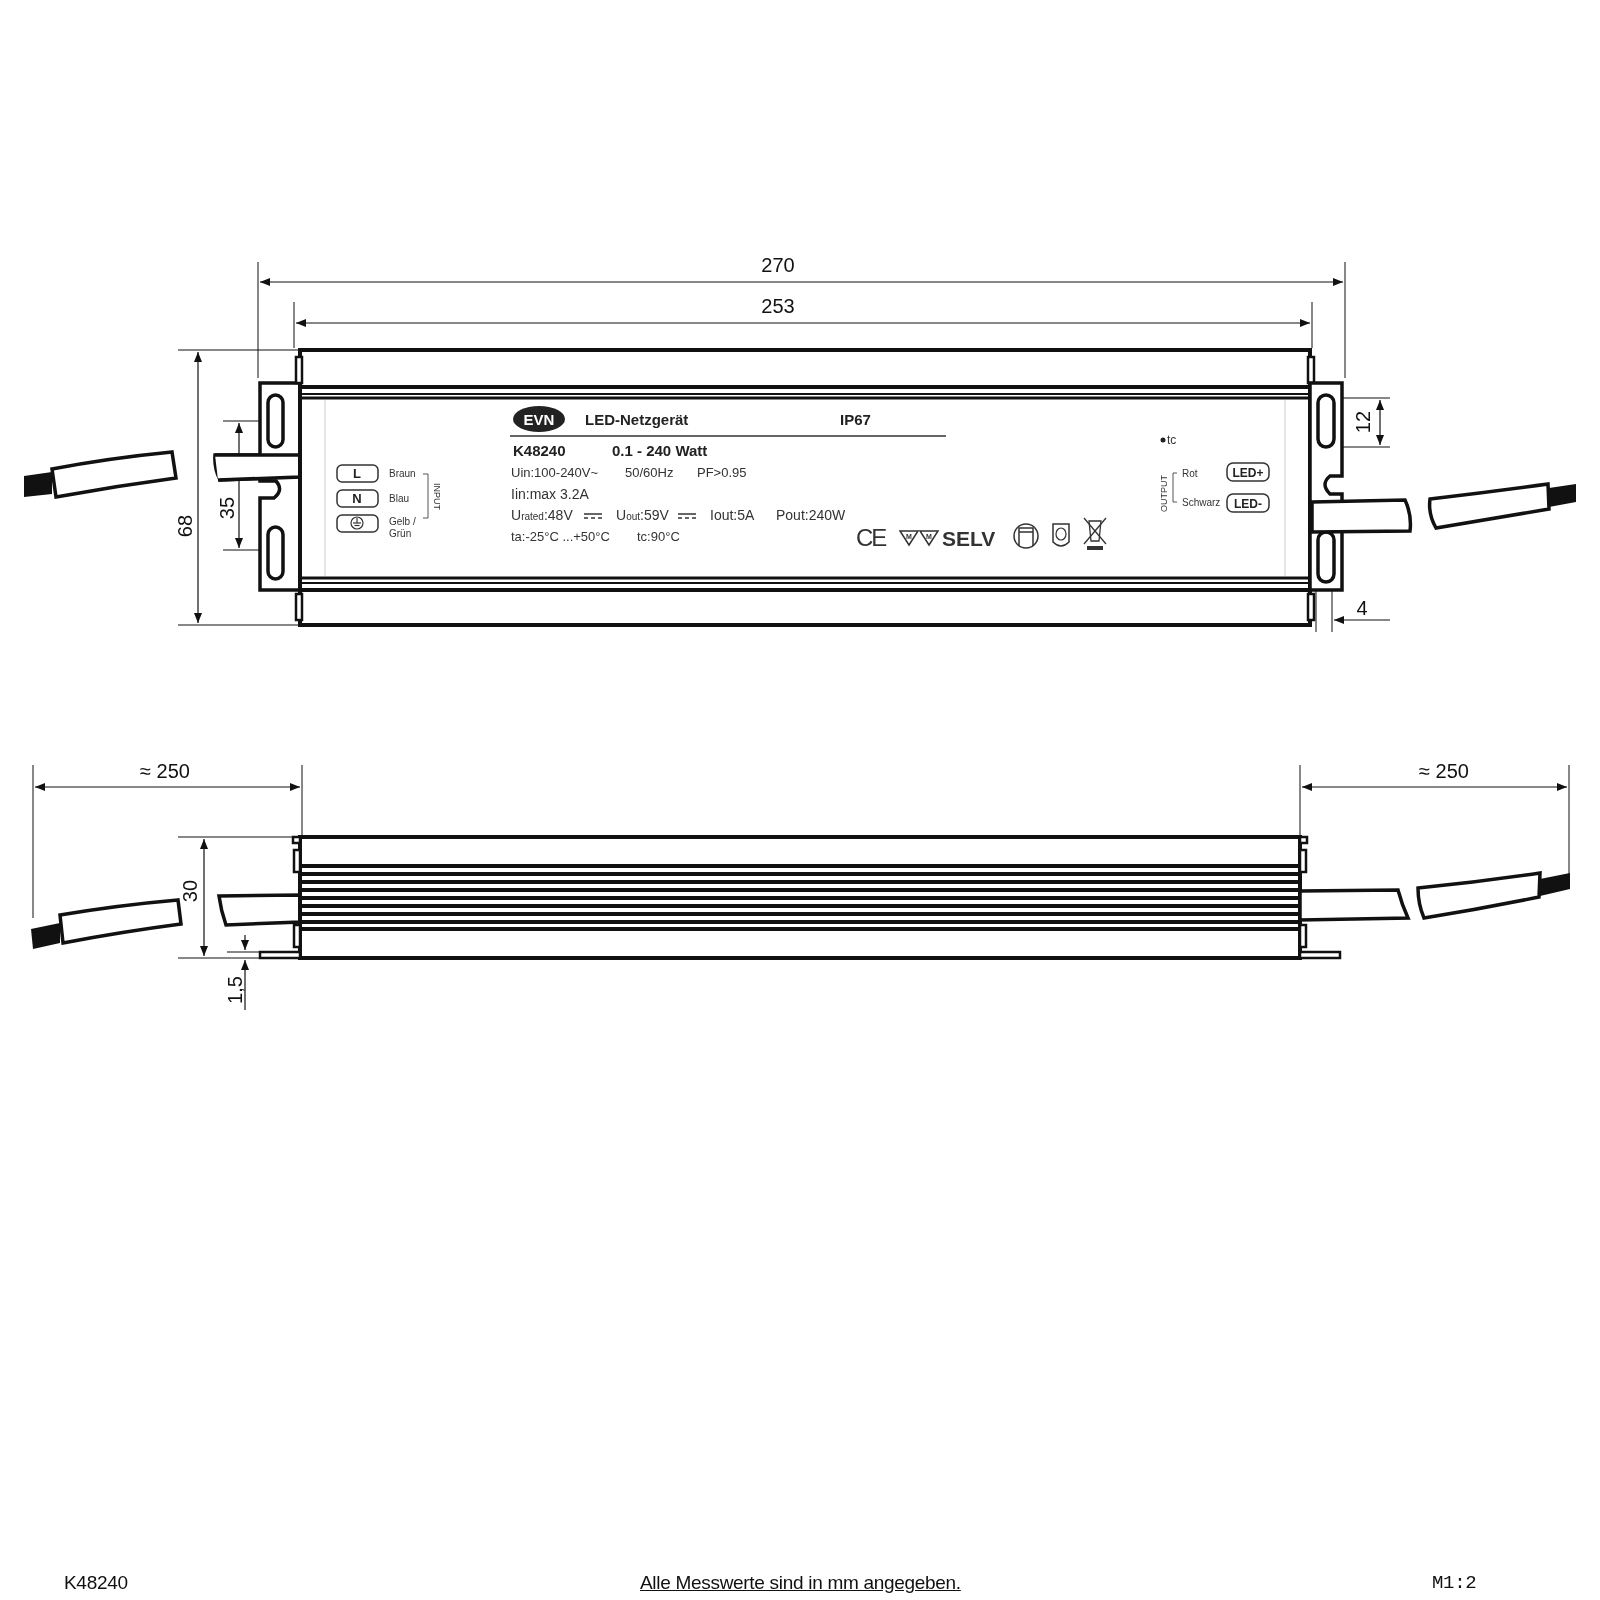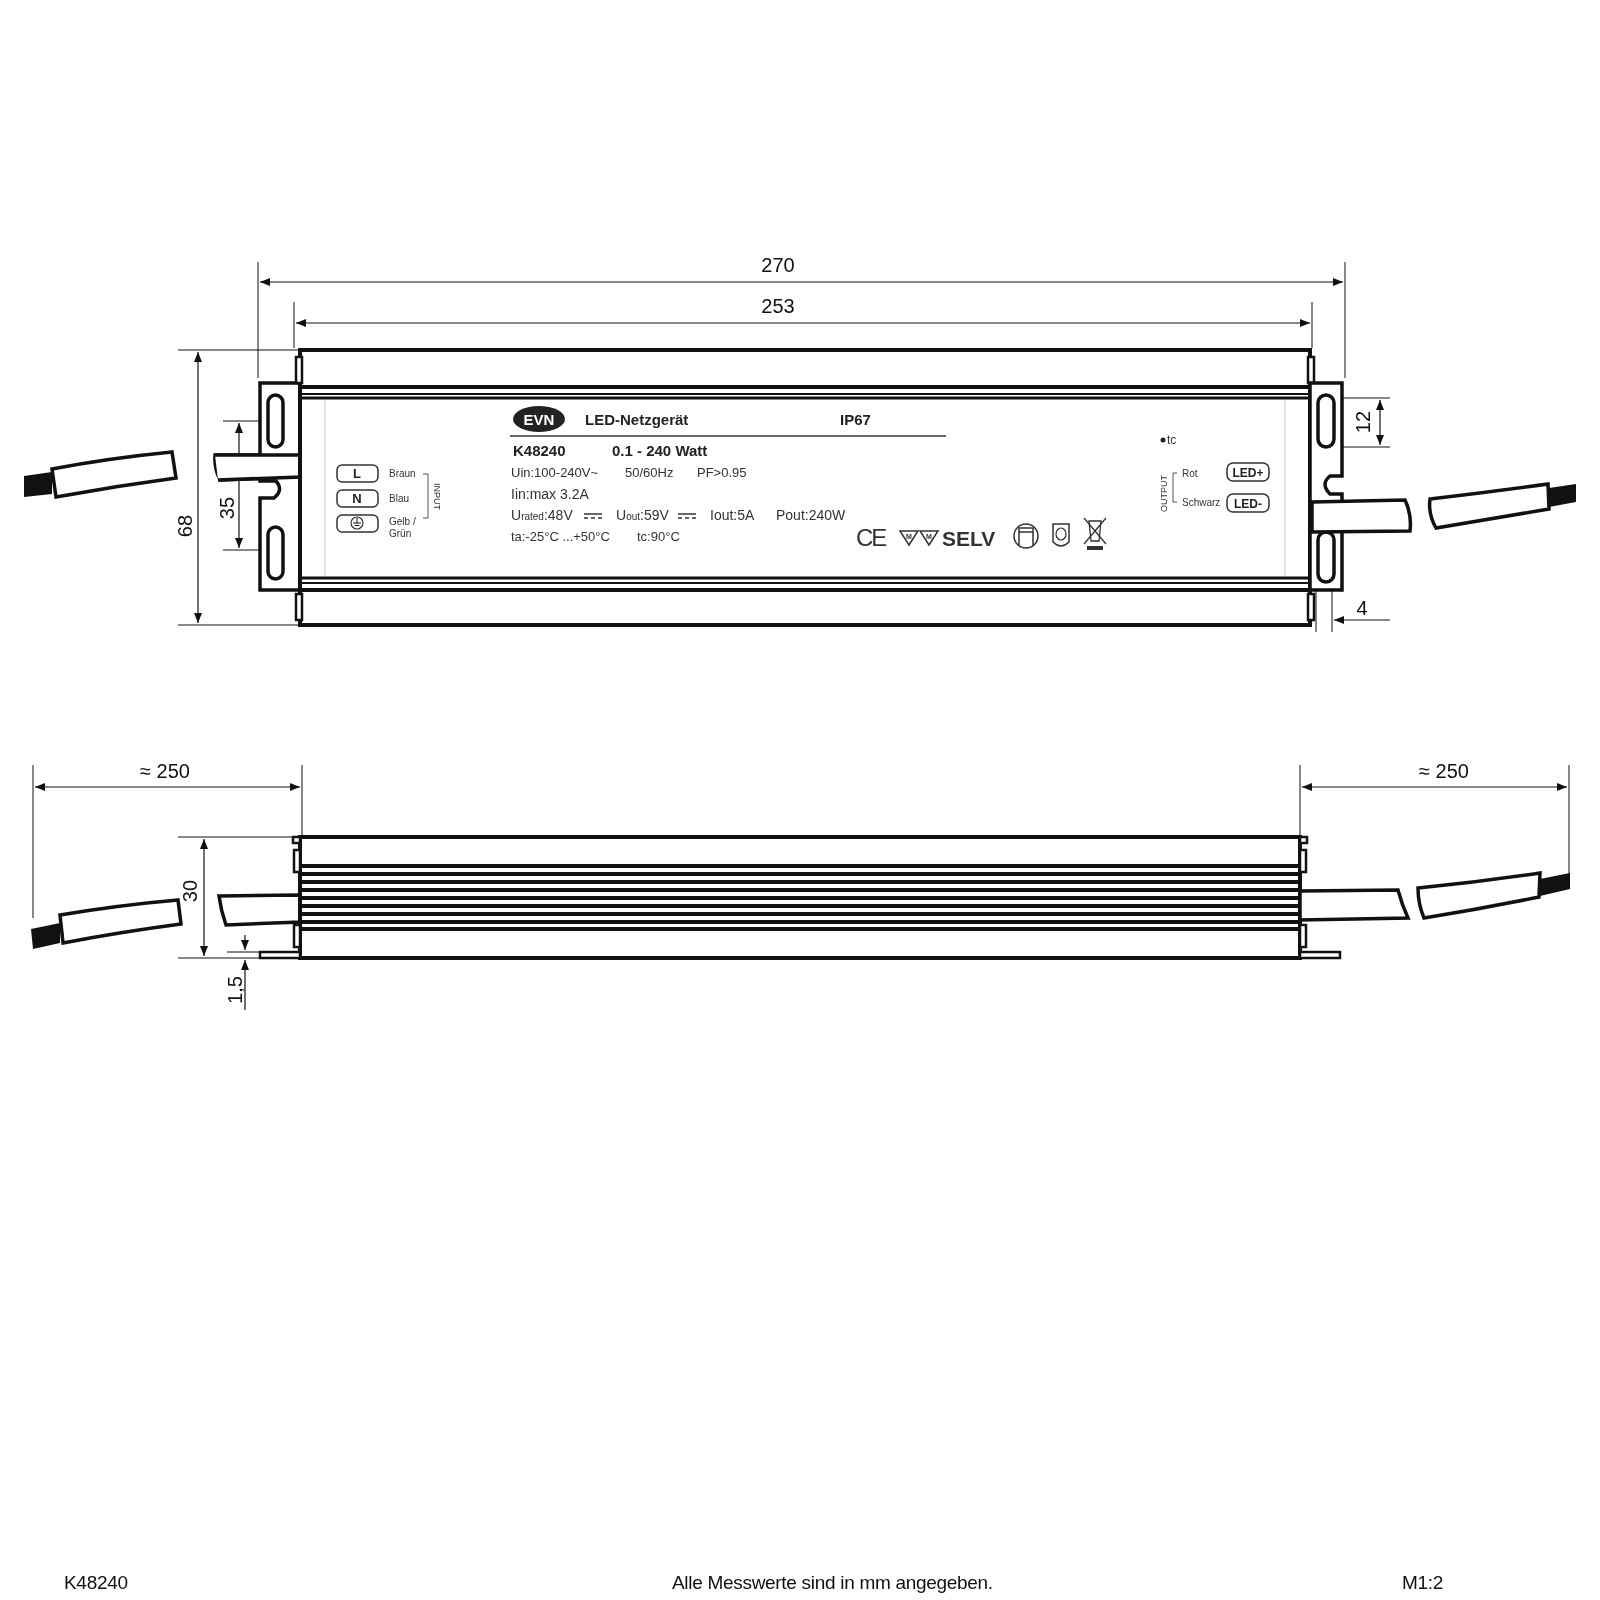--- a/index.html
+++ b/index.html
@@ -272,14 +272,14 @@
 
     <g>
       <path d="M1300,891 L1398,890 Q1402,905 1408,918 L1300,920 Z" fill="#fff" stroke="#111" stroke-width="3.5"></path>
       <path d="M1418,888 Q1480,882 1540,873 L1539,897 Q1480,909 1424,918 Q1418,904 1418,888 Z" fill="#fff" stroke="#111" stroke-width="3.5"></path>
       <path d="M1540,879 L1570,873 L1570,889 L1540,896 Z" fill="#111"></path>
     </g>
   </g>
 </svg>
 
 <div class="footer" style="left:64px;">K48240</div>
-<div class="footer" style="left:672px;">Alle Messwerte sind in mm angegeben.</div>
-<div class="footer" style="left:1402px;">M1:2</div>
+<div class="footer" style="left:640px;text-decoration:underline;">Alle Messwerte sind in mm angegeben.</div>
+<div class="footer" style="left:1432px;font-family:Liberation Mono, monospace;">M1:2</div>
 
 </body></html>

